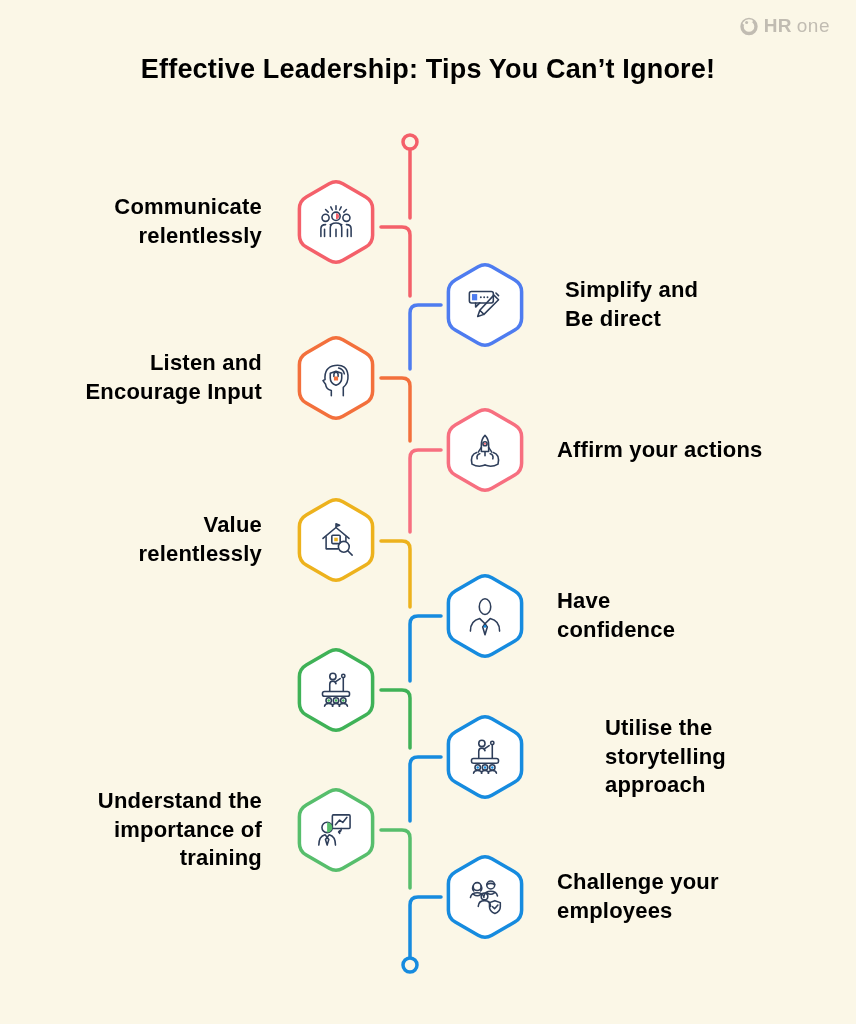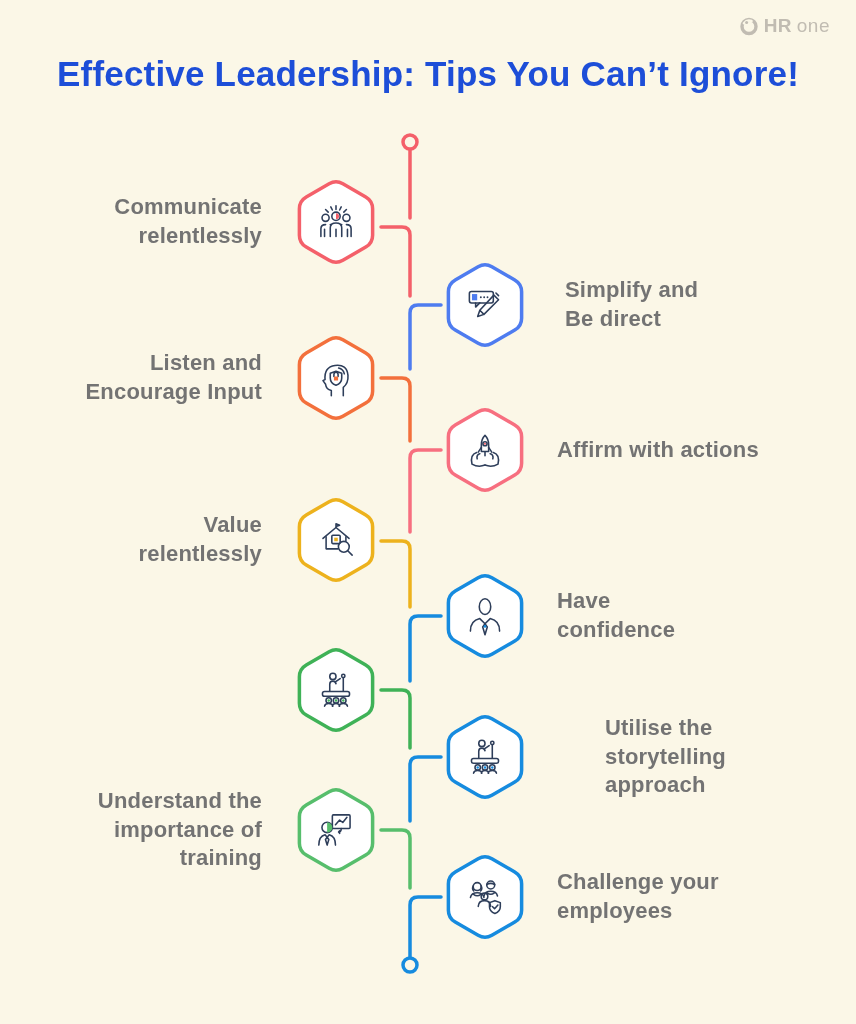--- a/index.html
+++ b/index.html
@@ -3,27 +3,27 @@
 <meta charset="utf-8">
 <style>
   html,body{margin:0;padding:0;}
   .page{position:relative;width:856px;height:1024px;background:#FBF7E7;overflow:hidden;
         font-family:"Liberation Sans",sans-serif;}
   .logo{position:absolute;top:16px;right:26px;display:flex;gap:5px;
         color:#C1BCB2;font-size:19px;line-height:1;}
   .logo .bold{font-weight:700;letter-spacing:.3px;}
   .logo .light{font-weight:400;letter-spacing:.5px;}
   .title{position:absolute;top:54px;left:0;width:100%;text-align:center;
-         font-size:35px;font-weight:700;color:#1d4ed8;letter-spacing:.2px;}
+         font-size:27px;font-weight:700;color:#000000;letter-spacing:.2px;}
   .timeline{position:absolute;left:0;top:0;width:856px;height:1024px;pointer-events:none;}
   .hex{position:absolute;width:88px;height:90px;}
   .hex svg.hexsvg{position:absolute;left:0;top:0;width:88px;height:90px;}
   .hex svg.icn{position:absolute;left:19px;top:20px;width:50px;height:50px;}
   .lbl{position:absolute;font-weight:700;font-size:22px;line-height:28.5px;
-       color:#737373;white-space:pre-line;letter-spacing:.2px;}
+       color:#000000;white-space:pre-line;letter-spacing:.2px;}
   .lbl-left{left:32px;width:230px;text-align:right;}
   .lbl-right{left:557px;width:260px;text-align:left;}
   .h1{left:292px;top:177px;} .l1{top:193px;}
   .h2{left:441px;top:260px;} .l2{top:276px;margin-left:8px;}
   .h3{left:292px;top:333px;} .l3{top:349px;}
   .h4{left:441px;top:405px;} .l4{top:436px;}
   .h5{left:292px;top:495px;} .l5{top:511px;}
   .h6{left:441px;top:571px;} .l6{top:587px;}
   .h7{left:292px;top:645px;} .l7{top:647px;}
   .h8{left:441px;top:712px;} .l8{top:714px;margin-left:48px;}
@@ -122,21 +122,21 @@
       </svg>
     <svg class="icn" viewBox="0 0 48 48">
       <path class="ic" d="M24 10 Q27.5 13.5 27.5 19 L27.5 25.5 L20.5 25.5 L20.5 19 Q20.5 13.5 24 10 Z"></path>
       <path class="ic" d="M20.5 21.5 l-3 4.5 M27.5 21.5 l3 4.5 M24 26 v3.5"></path>
       <circle class="ic" cx="24" cy="18" r="2"></circle>
       <circle class="icf" cx="24" cy="18" r="1" fill="#F4606A"></circle>
       <path class="ic" d="M11.5 37.5 Q9.5 28.5 16 26.5 M16.5 32.5 Q15.5 28.5 19 27.5 M11.5 37.5 Q17.5 41 24 38.5"></path>
       <path class="ic" d="M36.5 37.5 Q38.5 28.5 32 26.5 M31.5 32.5 Q32.5 28.5 29 27.5 M36.5 37.5 Q30.5 41 24 38.5"></path>
     </svg>
   </div>
-  <div class="lbl lbl-right l4">Affirm with actions</div>
+  <div class="lbl lbl-right l4">Affirm your actions</div>
 
   <div class="hex h5">
     <svg class="hexsvg" viewBox="0 0 100 100">
         <path class="hexpath" d="M57.8 6.5 L83.8 21.5 Q91.6 26 91.6 35 L91.6 65 Q91.6 74 83.8 78.5 L57.8 93.5 Q50 98 42.2 93.5 L16.2 78.5 Q8.4 74 8.4 65 L8.4 35 Q8.4 26 16.2 21.5 L42.2 6.5 Q50 2 57.8 6.5 Z" stroke="#EDB21D"></path>
       </svg>
     <svg class="icn" viewBox="0 0 48 48">
       <path class="ic" d="M11.5 22.5 L24 12 L36.5 22.5"></path>
       <path class="ic" d="M24 12 V8.5 l3.5 1.3 l-3.5 1.3"></path>
       <path class="ic" d="M14.5 21 V32.5 H26"></path>
       <path class="ic" d="M33.5 21 V25"></path>

